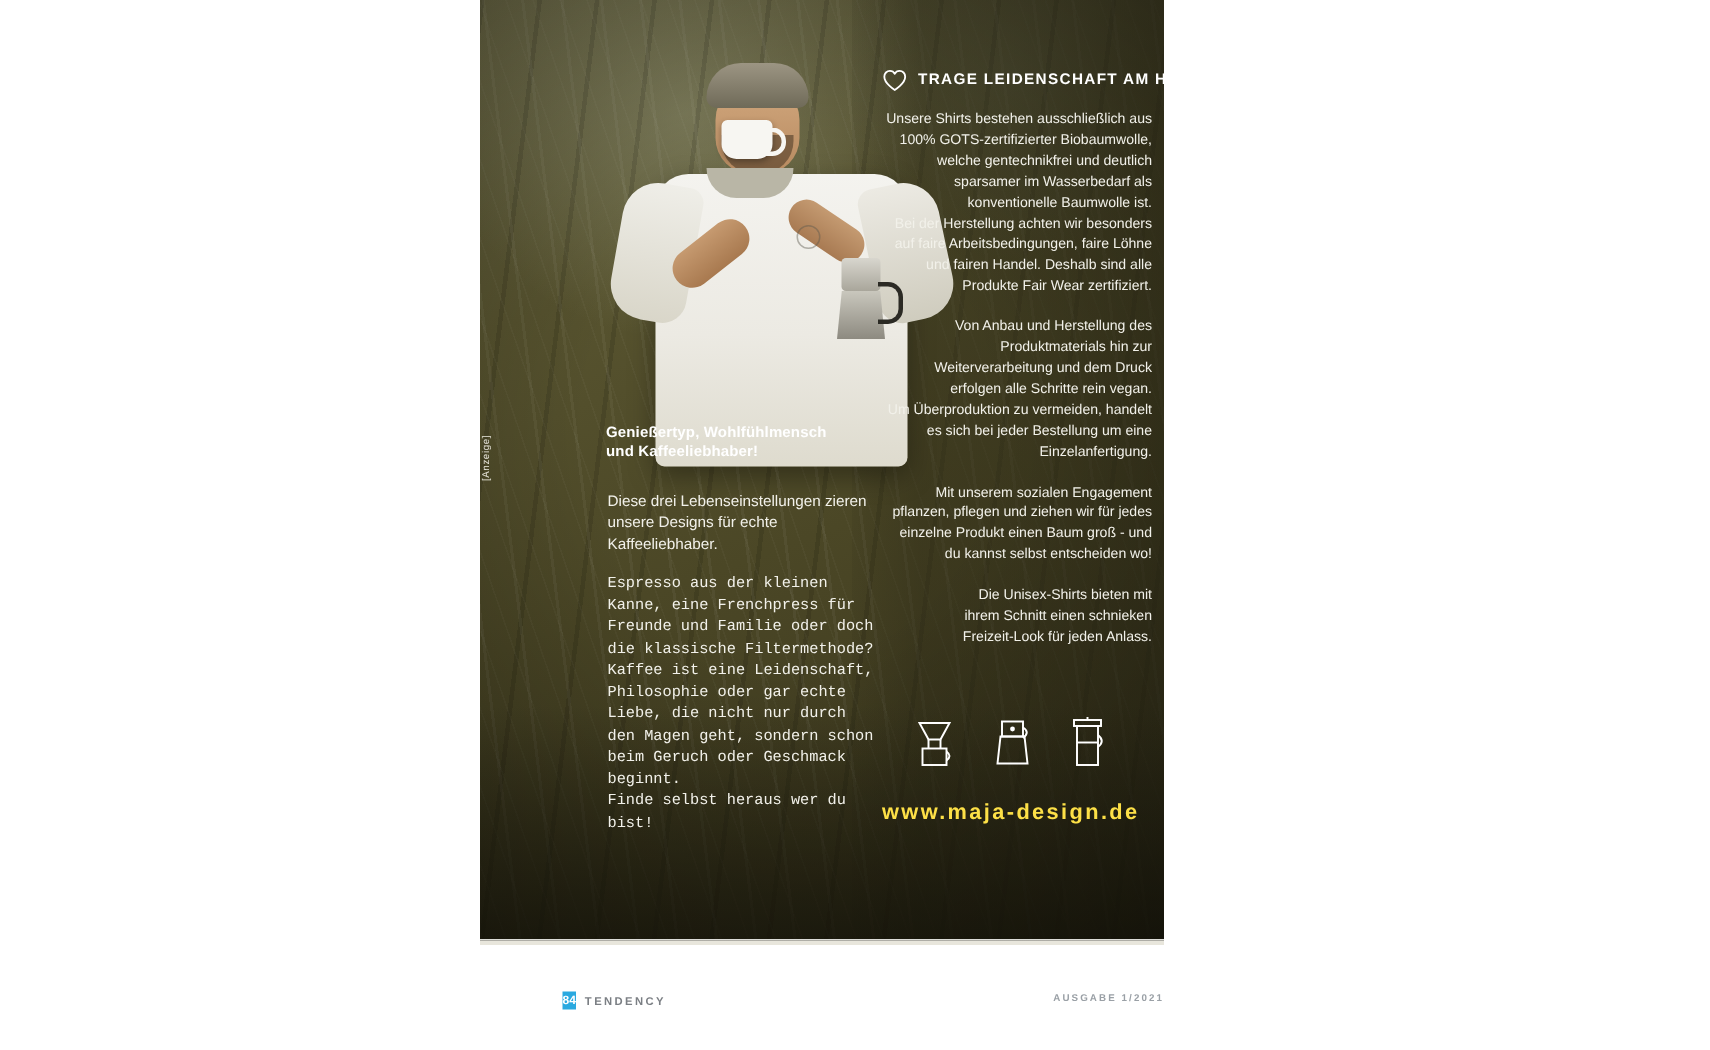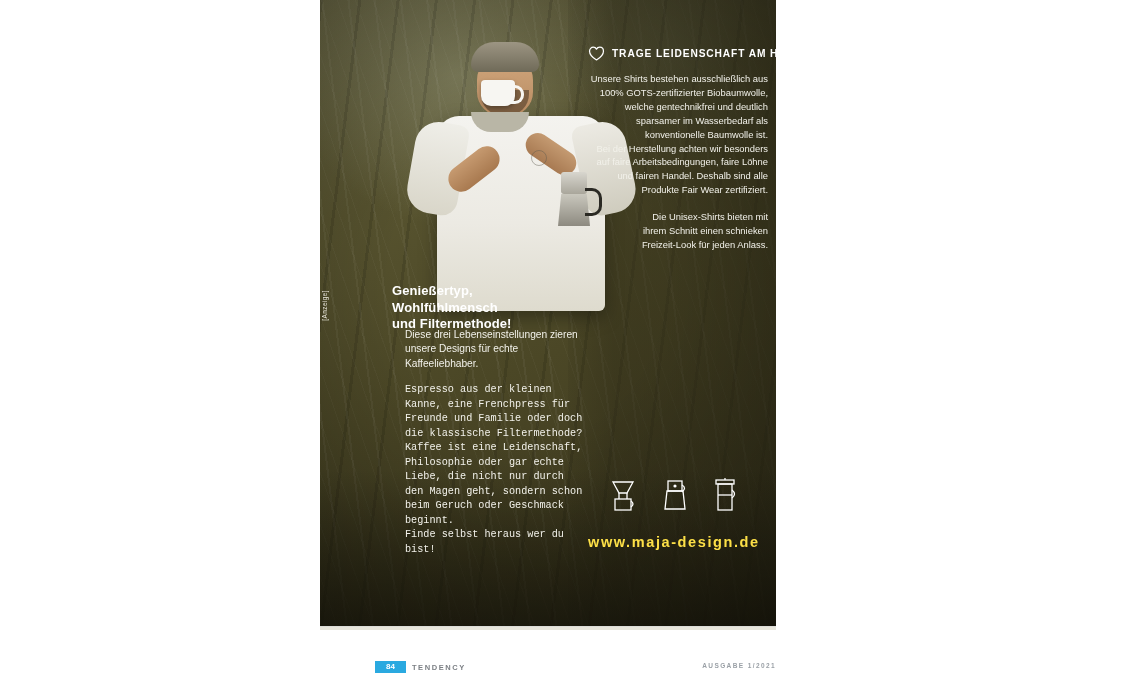--- a/index.html
+++ b/index.html
@@ -137,22 +137,22 @@
   }
 
   
   .anzeige{
     position:absolute; left:1px; top:290px;
     writing-mode:vertical-rl; transform:rotate(180deg);
     font-size:6.5px; letter-spacing:.4px; color:#e9e7dd;
     font-family:"Liberation Sans", sans-serif;
   }
   .headline{
-    position:absolute; left:72px; top:283px; width:190px;
-    color:#ffffff; font-size:13px; line-height:1.28; font-weight:bold;
+    position:absolute; left:84px; top:283px; width:190px;
+    color:#ffffff; font-size:10px; line-height:1.28; font-weight:bold;
     letter-spacing:.1px;
   }
   .headline .thin{font-weight:bold;}
   .leftcol{
     position:absolute; left:68px; top:328px; width:196px;
     color:#f2f1ea; font-size:10.2px; line-height:1.42;
   }
   .leftcol p{margin:0 0 12px 17px;}
   .leftcol p:last-child{margin-bottom:0;font-family:Liberation Mono, monospace;}
 
@@ -181,21 +181,21 @@
     position:absolute; left:268px; top:534px;
     color:#fde047; font-size:14.5px; font-weight:bold; letter-spacing:1.6px;
   }
 
   
   .footer-left{
     position:absolute; left:375px; top:661px; display:flex; align-items:center; gap:6px;
   }
   .pagebox{
     background:#2aa9e0; color:#ffffff; font-size:8px; font-weight:bold;
-    padding:2px 11px; line-height:1;
+    padding:2px 0; line-height:1;
   }
   .brandname{
     color:#7b7f84; font-size:7.5px; letter-spacing:1.6px; font-weight:bold;
   }
   .footer-right{
     position:absolute; right:364px; top:662px;
     color:#9aa0a6; font-size:6.5px; letter-spacing:1.4px; font-weight:bold;
   }
   .thinline{
     position:absolute; left:320px; right:364px; top:626px; height:1px; background:#dcdcd8;
@@ -235,33 +235,36 @@
     <span class="heart">
       <svg viewBox="0 0 24 22" width="17" height="15" aria-hidden="true">
         <path d="M12 20.5 C12 20.5 1.8 14.2 1.8 7.6 C1.8 4.2 4.3 1.8 7.3 1.8 C9.5 1.8 11.2 3.1 12 4.6 C12.8 3.1 14.5 1.8 16.7 1.8 C19.7 1.8 22.2 4.2 22.2 7.6 C22.2 14.2 12 20.5 12 20.5 Z" fill="none" stroke="#ffffff" stroke-width="1.8" stroke-linejoin="round"></path>
       </svg>
     </span>
     <span class="txt">TRAGE LEIDENSCHAFT AM HERZEN!</span>
   </div>
 
   <div class="headline">
     <span>Genießertyp, Wohlfühlmensch</span><br>
-    <span class="thin">und </span><span>Filtermethode!</span>
+    <span class="thin">und </span><span>Kaffeeliebhaber!</span>
   </div>
 
   <div class="leftcol">
     <p>Diese drei Lebenseinstellungen zieren unsere Designs  für echte Kaffeeliebhaber.</p>
     <p style="white-space:pre-line;">Espresso aus der kleinen Kanne, eine Frenchpress für Freunde und Familie oder doch die klassische Filtermethode?
 Kaffee ist eine Leidenschaft, Philosophie oder gar echte Liebe, die nicht nur durch den Magen geht, sondern schon beim Geruch oder Geschmack beginnt.
 Finde selbst heraus wer du bist!</p>
   </div>
 
   <div class="rightcol">
     <p style="white-space:pre-line;">Unsere Shirts bestehen ausschließlich aus 100% GOTS-zertifizierter Biobaumwolle, welche gentechnikfrei und deutlich sparsamer im Wasserbedarf als konventionelle Baumwolle ist.
 Bei der Herstellung achten wir besonders auf faire Arbeitsbedingungen, faire Löhne und fairen Handel. Deshalb sind alle Produkte Fair Wear zertifiziert.</p>
+    <p style="white-space:pre-line;">Von Anbau und Herstellung des Produktmaterials hin zur Weiterverarbeitung und dem Druck erfolgen alle Schritte rein vegan.
+Um Überproduktion zu vermeiden, handelt es sich bei jeder Bestellung um eine Einzelanfertigung.</p>
+    <p>Mit unserem sozialen Engagement pflanzen, pflegen und ziehen wir für jedes einzelne Produkt einen Baum groß - und du kannst selbst entscheiden wo!</p>
     <p>Die Unisex-Shirts bieten mit ihrem Schnitt einen schnieken Freizeit-Look für jeden Anlass.</p>
   </div>
 
   <div class="icons">
     <span>
       <svg width="30" height="34" viewBox="0 0 30 34" aria-hidden="true">
         <path d="M5 4 H25 L19 15 H11 Z" fill="none" stroke="#fff" stroke-width="1.3"></path>
         <path d="M11 15 V21" fill="none" stroke="#fff" stroke-width="1.3"></path>
         <path d="M19 15 V21" fill="none" stroke="#fff" stroke-width="1.3"></path>
         <rect x="7" y="21" width="16" height="11" fill="none" stroke="#fff" stroke-width="1.3"></rect>

